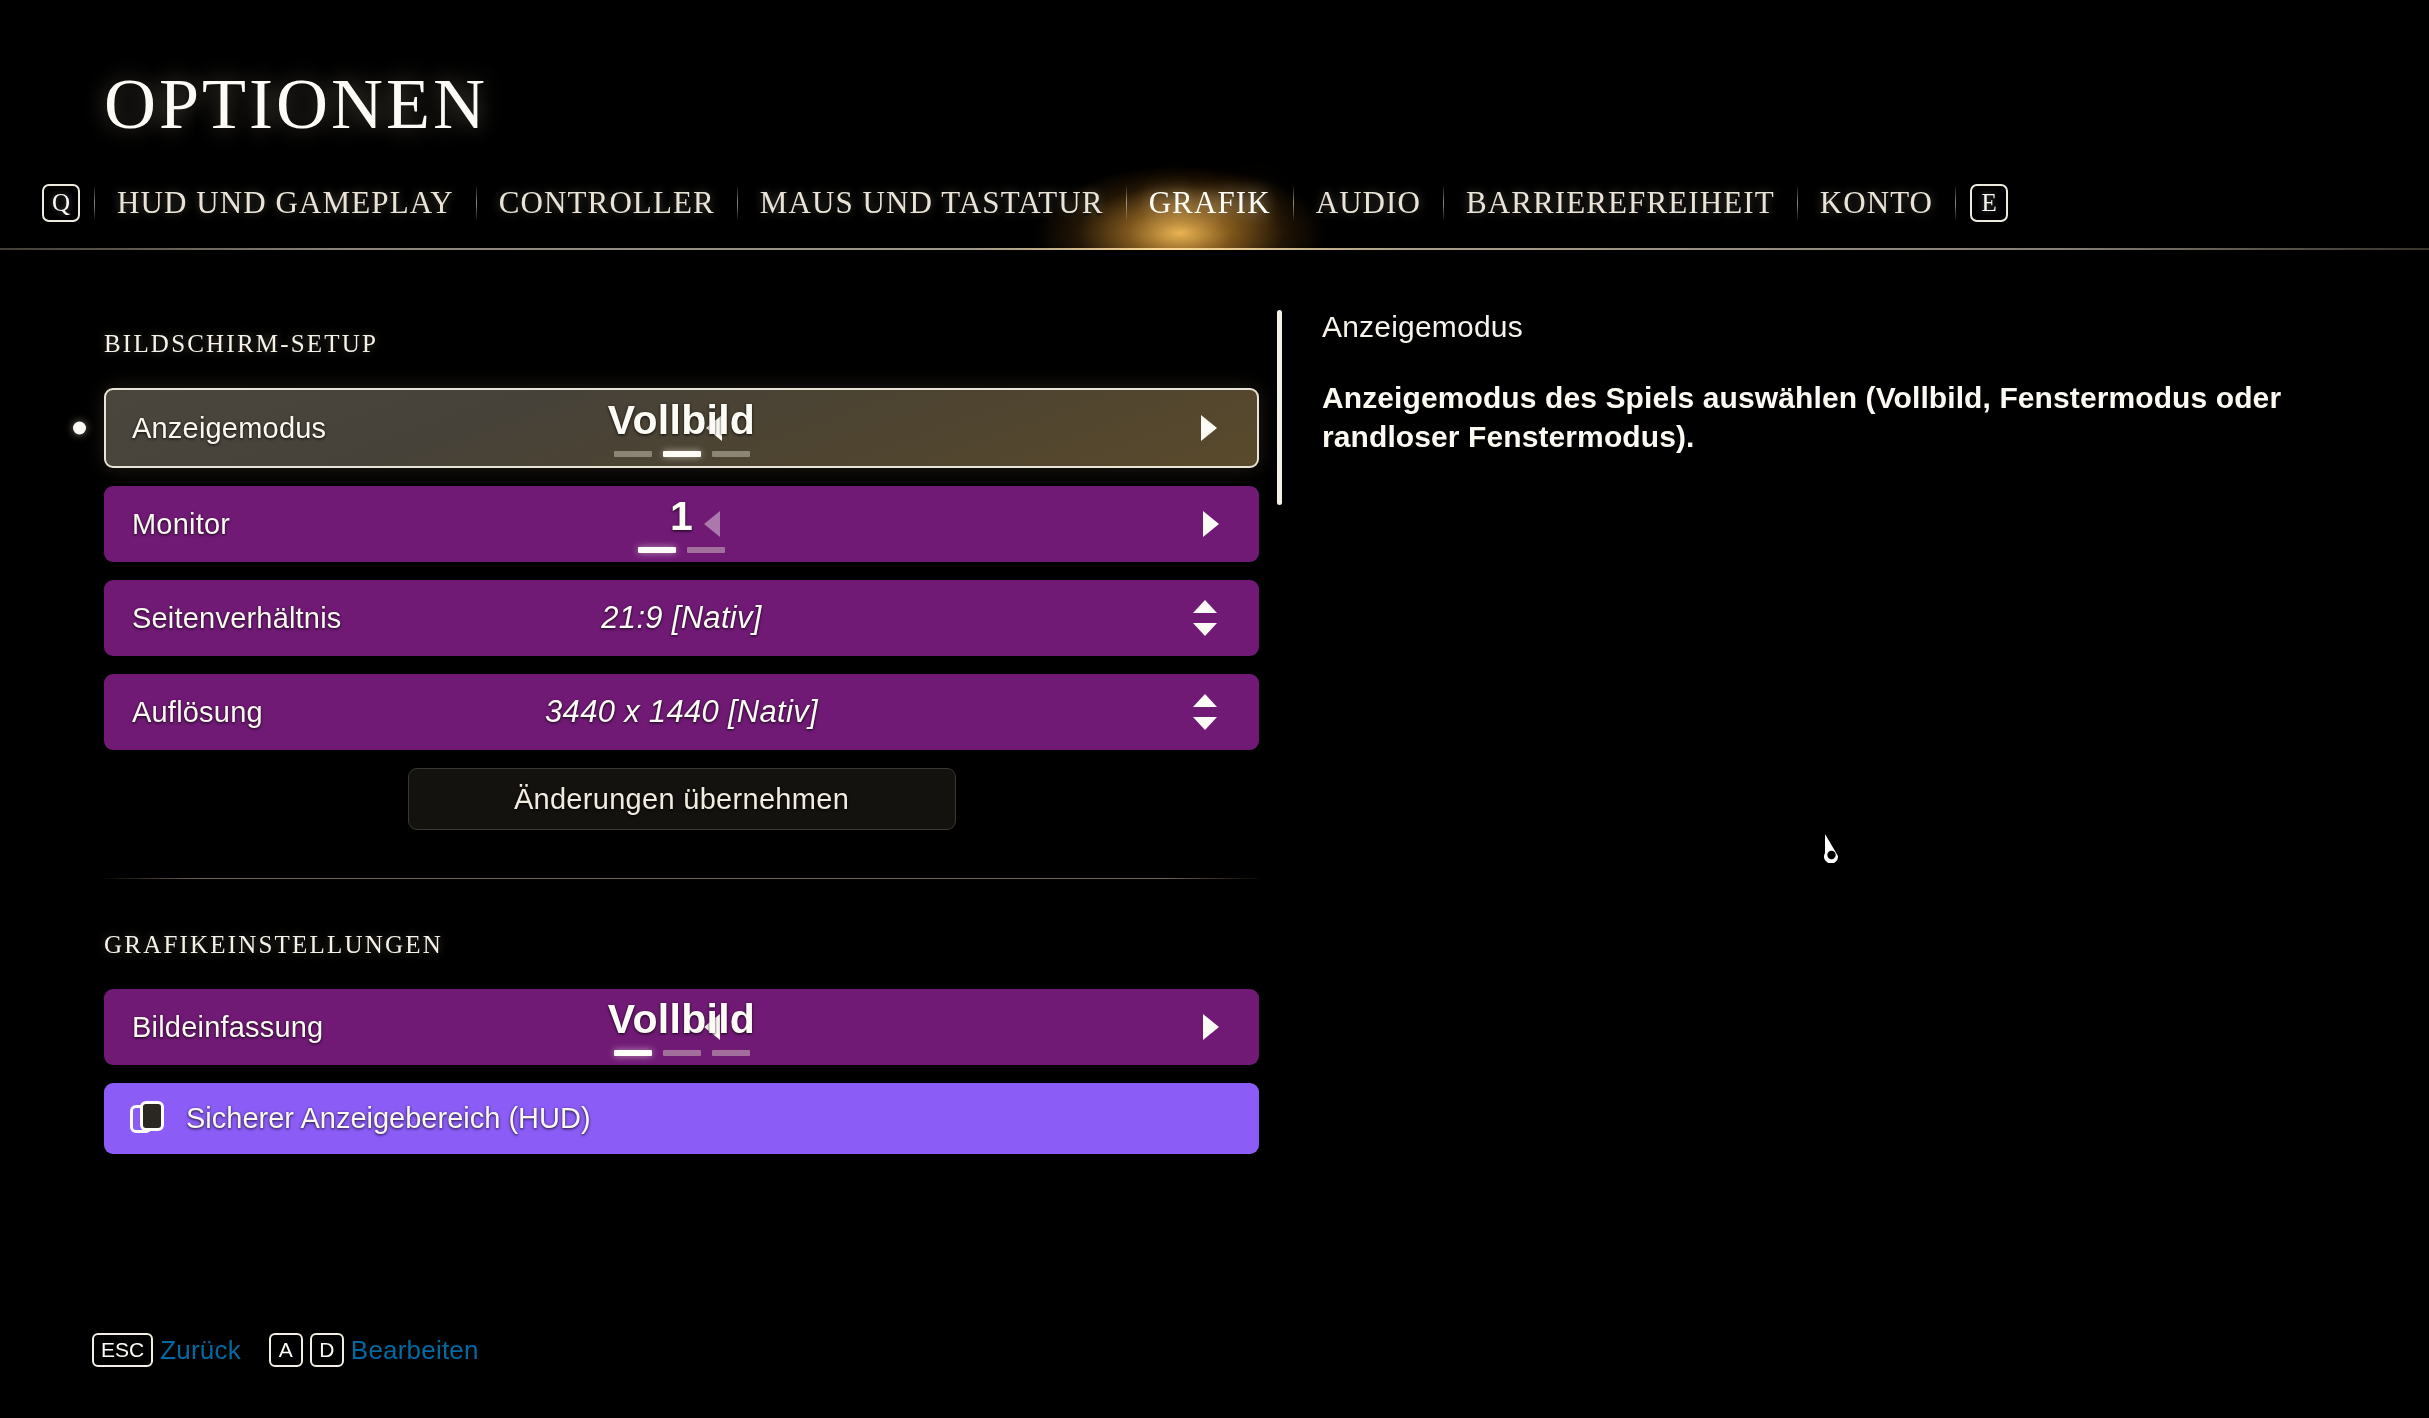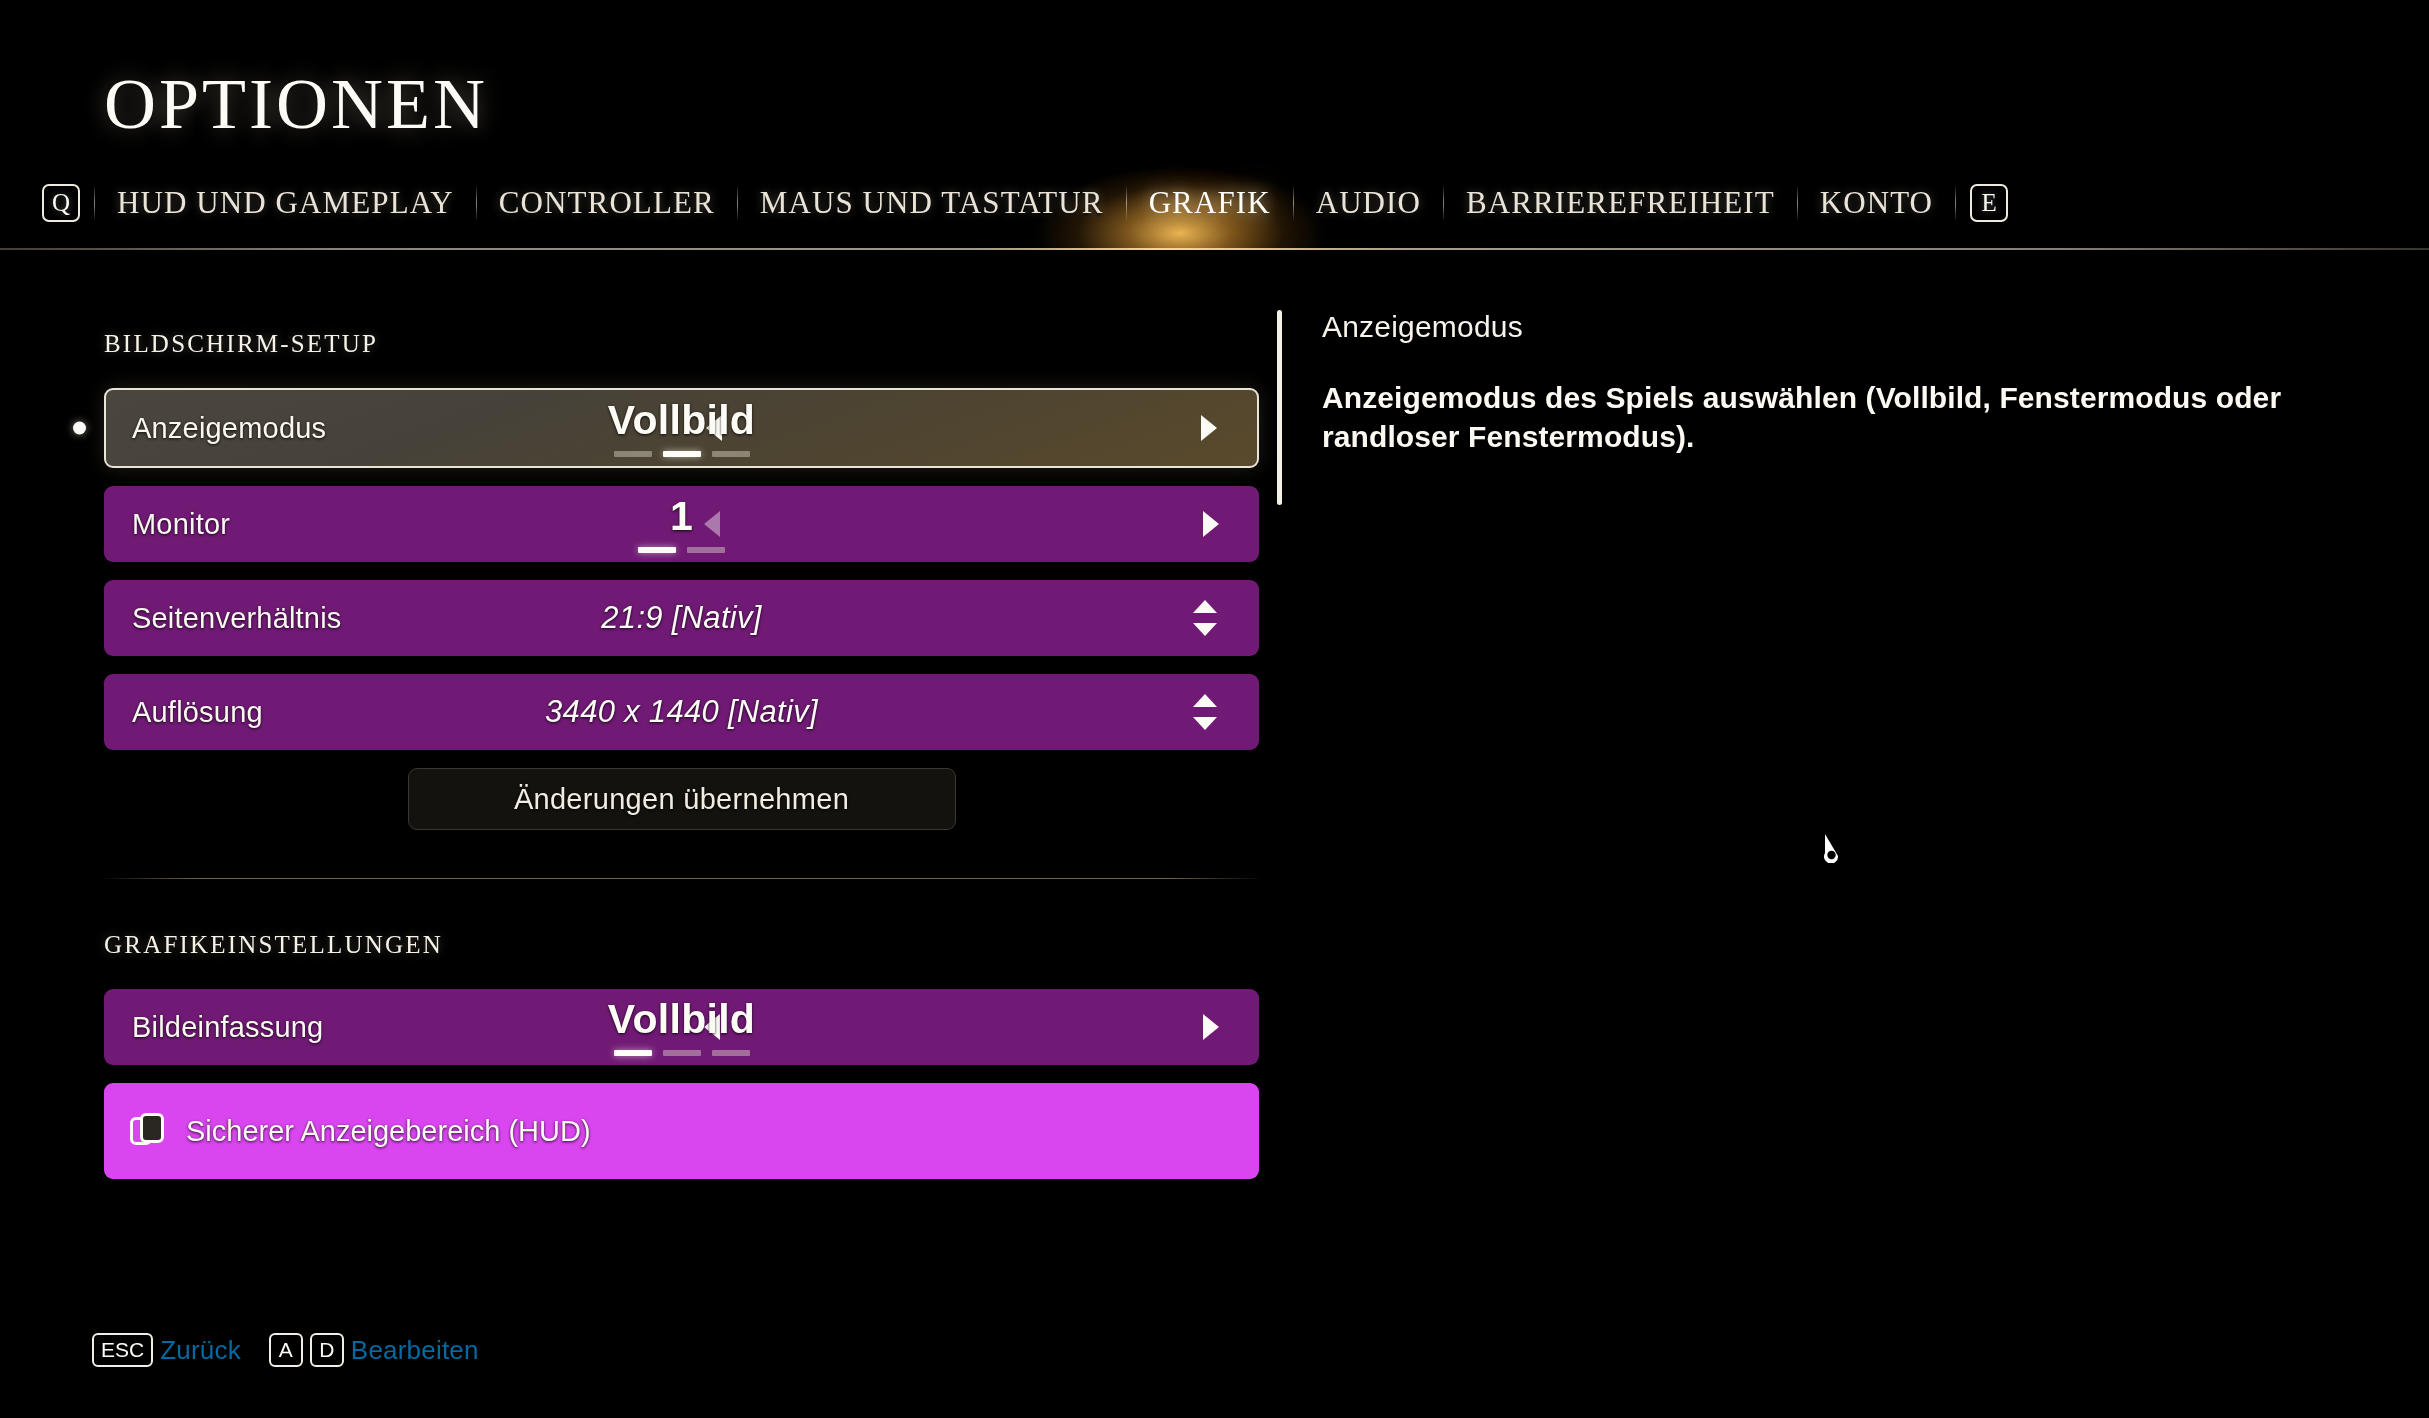--- a/index.html
+++ b/index.html
@@ -118,21 +118,21 @@
     font-size:29px; color:#f2ece0; letter-spacing:.3px;
     text-shadow:0 1px 3px rgba(0,0,0,.9);
   }
   .divider {
     margin-top:48px; height:1px; width:100%;
     background:linear-gradient(to right, rgba(150,130,95,.05), rgba(176,152,110,.65) 8%, rgba(176,152,110,.65) 92%, rgba(150,130,95,.05));
   }
   .section-head.second { display:block; margin-top:52px; }
 
   .hud-row {
-    height:96px; border-radius:9px; background:#d946ef;
+    height:71px; border-radius:9px; background:#8b5cf6;
     display:flex; align-items:center; padding-left:26px; margin-bottom:18px;
   }
   .hud-icon { position:relative; width:36px; height:36px; margin-right:20px; flex:none; }
   .hud-icon b, .hud-icon s {
     position:absolute; border:3px solid #fdfbf5; border-radius:6px; box-sizing:border-box; text-decoration:none;
   }
   .hud-icon b { left:0;  top:4px;  width:22px; height:28px; }
   .hud-icon s { left:10px; top:0;  width:24px; height:30px; background:#2a2722; }
   .hud-label { font-size:29px; color:#fbf8f2; text-shadow:0 1px 3px rgba(0,0,0,.85); }
 

